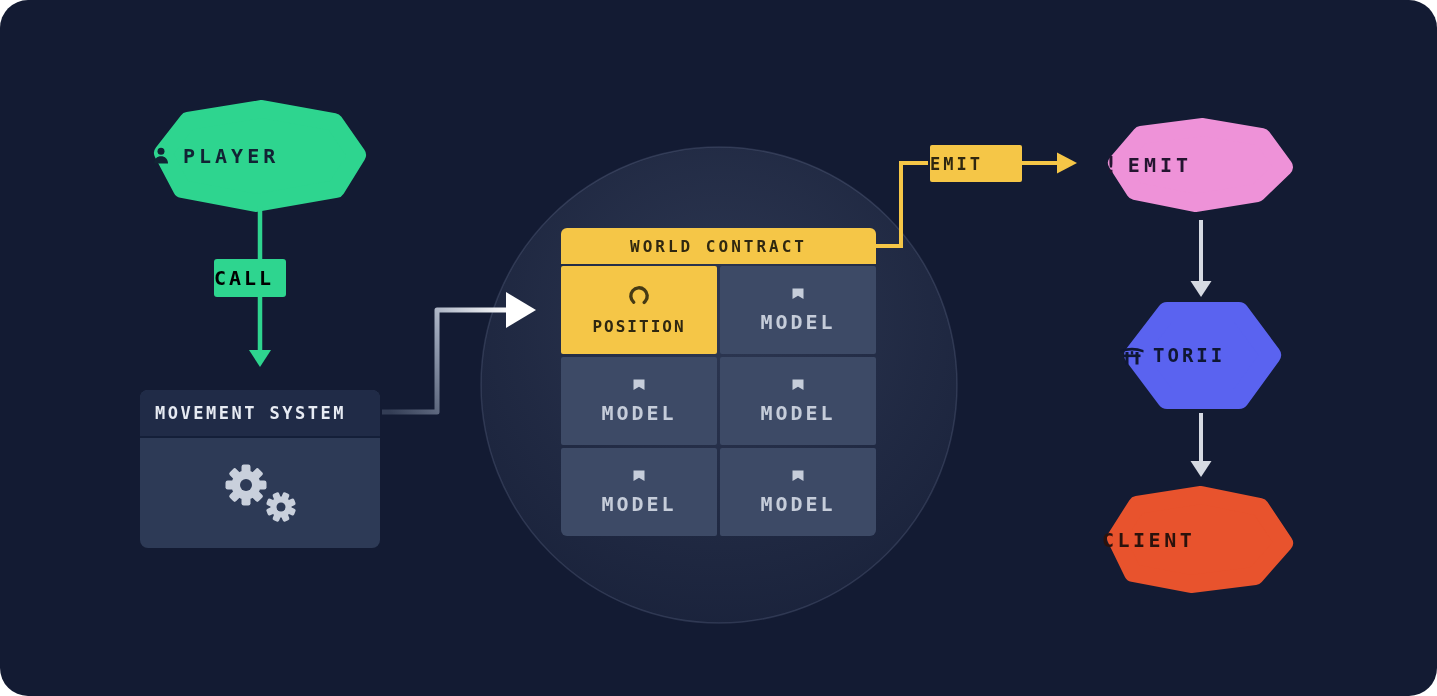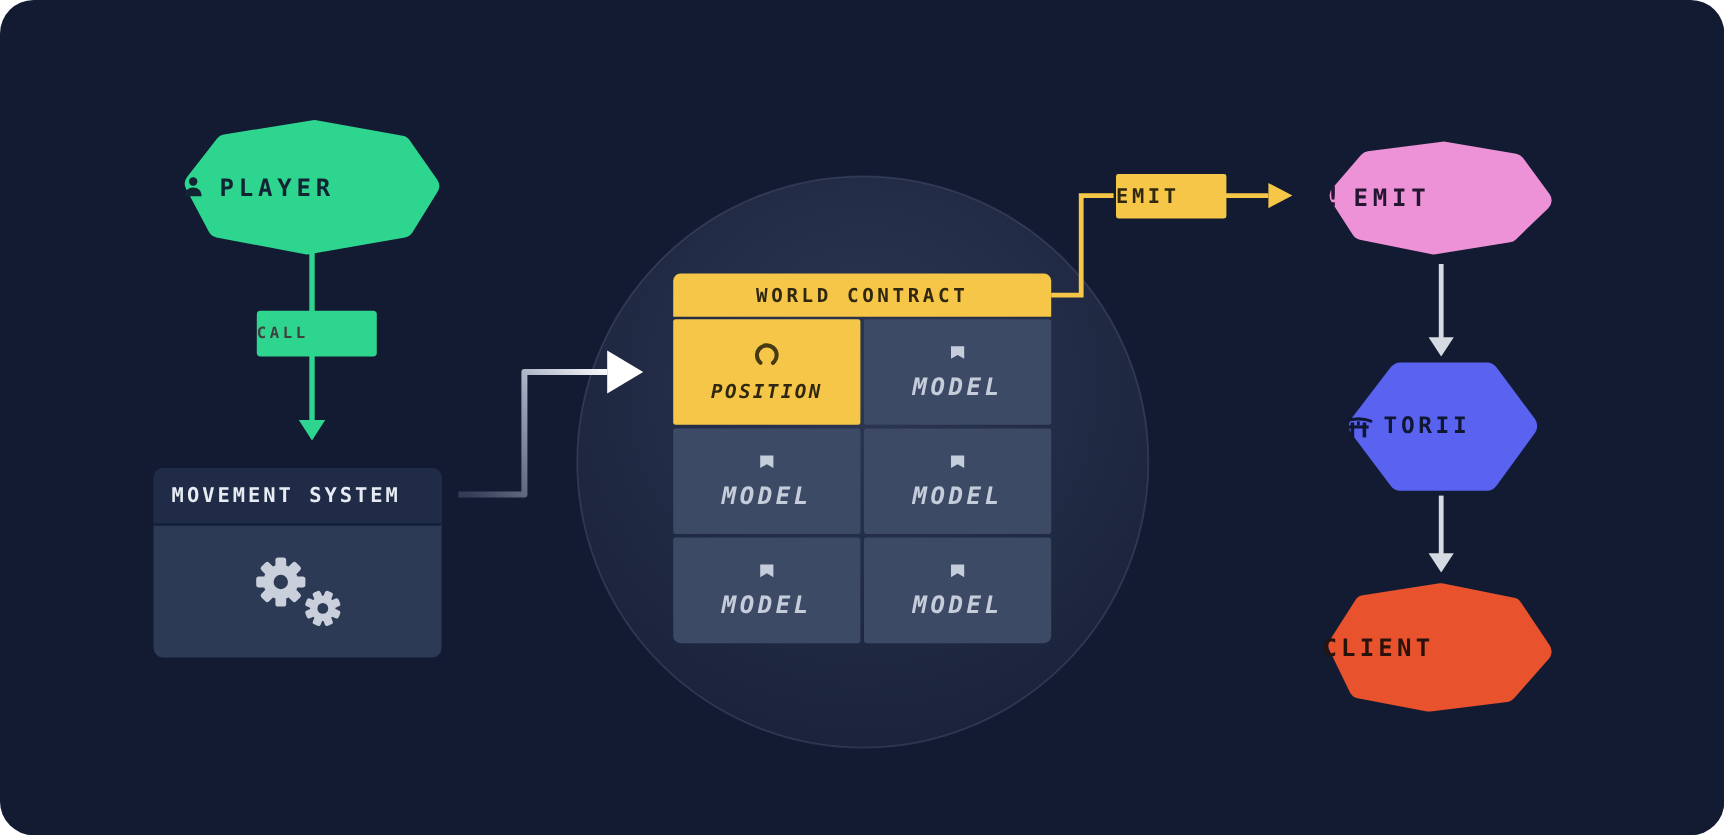--- a/index.html
+++ b/index.html
@@ -25,40 +25,40 @@
     align-items: center;
     font-weight: bold;
     white-space: nowrap;
   }
 
   
   .player-label { left: 150px; top: 98px; width: 220px; height: 116px;
     gap: 11px; font-size: 20px; letter-spacing: 4px; color: #122334; }
 
   
-  .call-badge { left: 214px; top: 259px; width: 100px; height: 38px;
+  .call-badge { left: 214px; top: 259px; width: 72px; height: 38px;
     background: #2ed58f; border-radius: 3px;
-    font-size: 13px; letter-spacing: 3px; color: #404040; }
-
-  
-  .movement-panel { left: 128px; top: 390px; width: 240px; height: 158px;
+    font-size: 20px; letter-spacing: 3px; color: #000000; }
+
+  
+  .movement-panel { left: 140px; top: 390px; width: 240px; height: 158px;
     background: #2d3a56; border-radius: 8px; overflow: hidden; }
   .movement-header { height: 48px; background: #202b47;
     display: flex; align-items: center; padding: 0 15px;
     font-weight: bold; font-size: 17px; letter-spacing: 2.5px; color: #e7ebf3;
     border-bottom: 2px solid #141f39; }
   .movement-body { height: 108px; display: flex; align-items: center; justify-content: center; }
 
   
   .world-panel { left: 561px; top: 228px; width: 315px; }
   .world-header { height: 36px; background: #f5c647; border-radius: 6px 6px 0 0;
     display: flex; align-items: center; justify-content: center;
     font-weight: bold; font-size: 16px; letter-spacing: 3px; color: #2f2710;
     margin-bottom: 2px; }
-  .world-grid { display: grid; grid-template-columns: 1fr 1fr; gap: 3px; font-style: italic; }
+  .world-grid { display: grid; grid-template-columns: 1fr 1fr; gap: 3px; }
   .cell { height: 88px; display: flex; flex-direction: column;
     align-items: center; justify-content: center; gap: 9px;
     font-weight: bold; border-radius: 2px; }
   .cell-model { background: #3d4a66; color: #c6cdda; font-size: 20px; letter-spacing: 3px; }
   .cell-active { background: #f5c647; color: #2f2710; font-size: 16px; letter-spacing: 2px; }
   .cell:nth-last-child(2) { border-radius: 2px 2px 2px 6px; }
   .cell:last-child { border-radius: 2px 2px 6px 2px; }
 
   
   .emit-badge { left: 930px; top: 145px; width: 92px; height: 37px;

